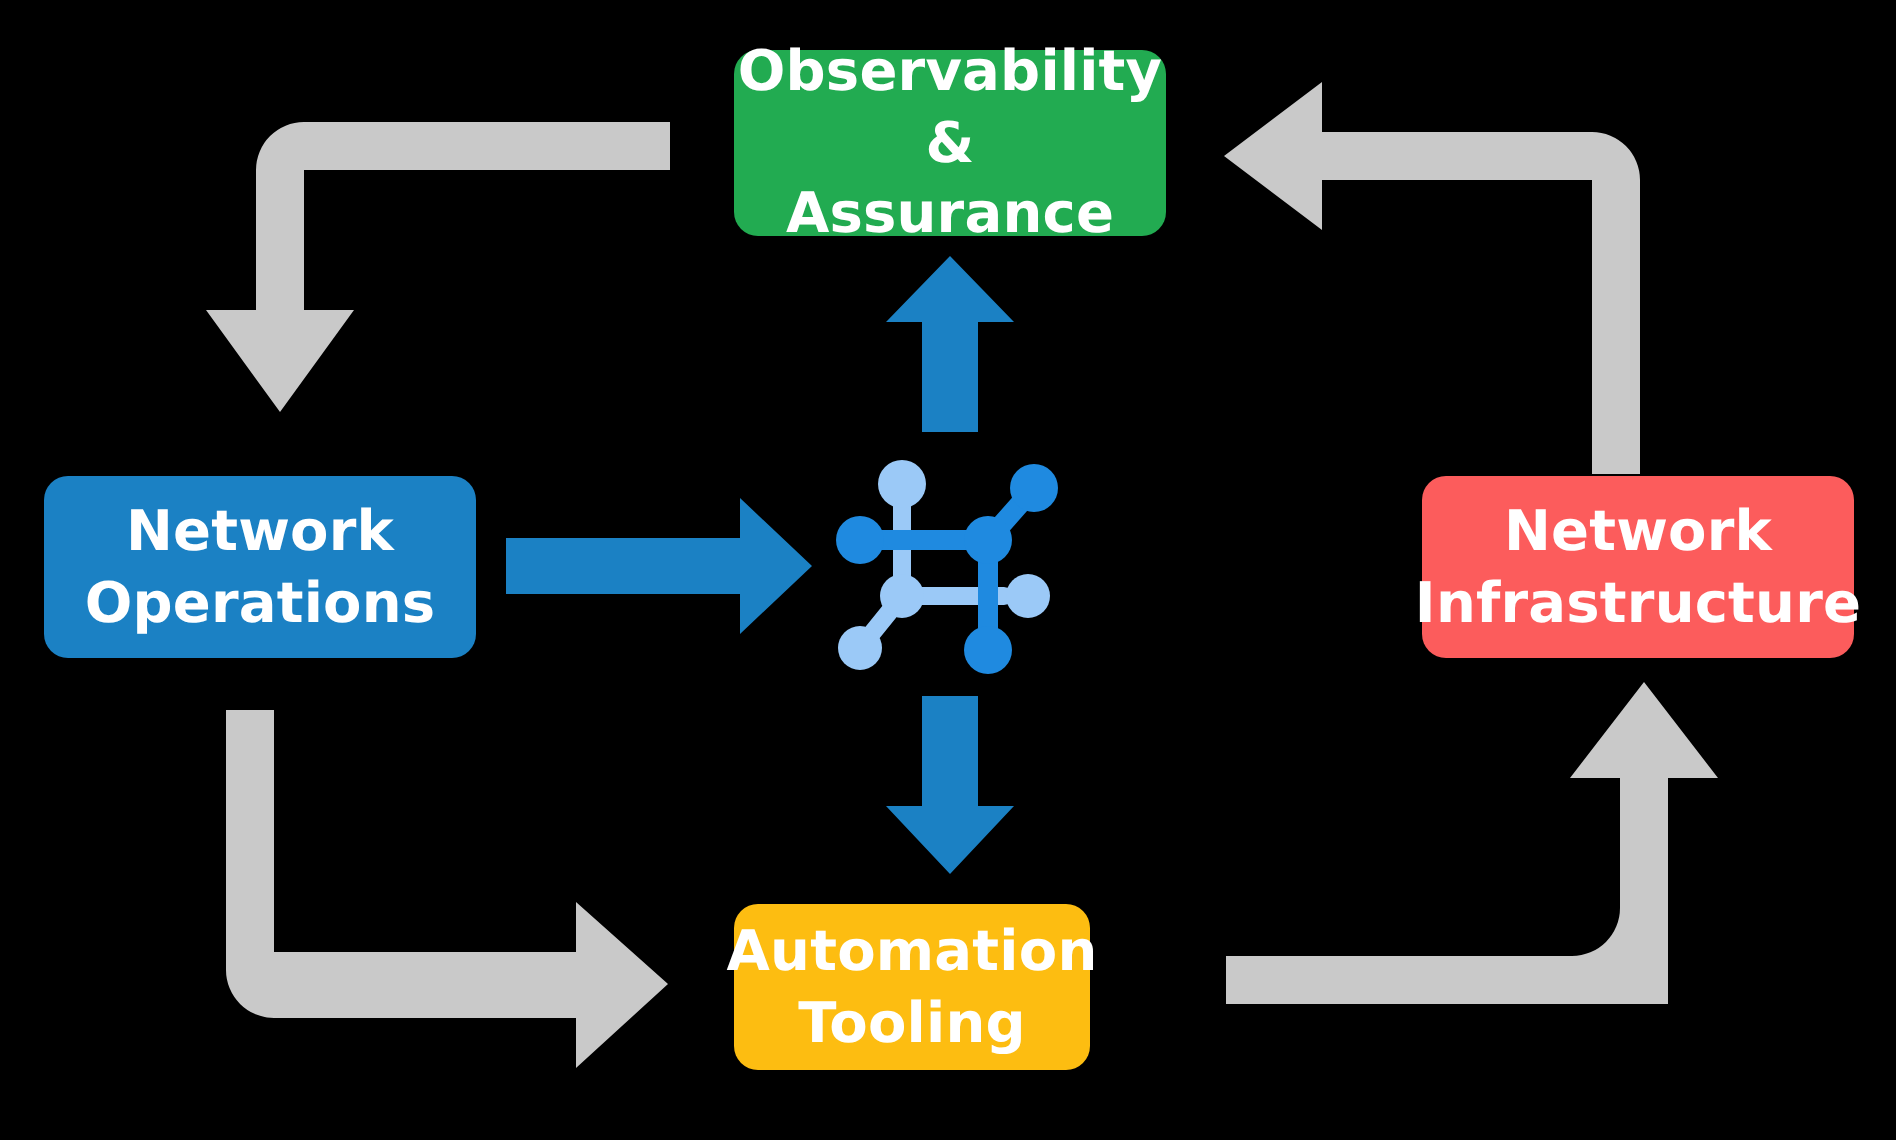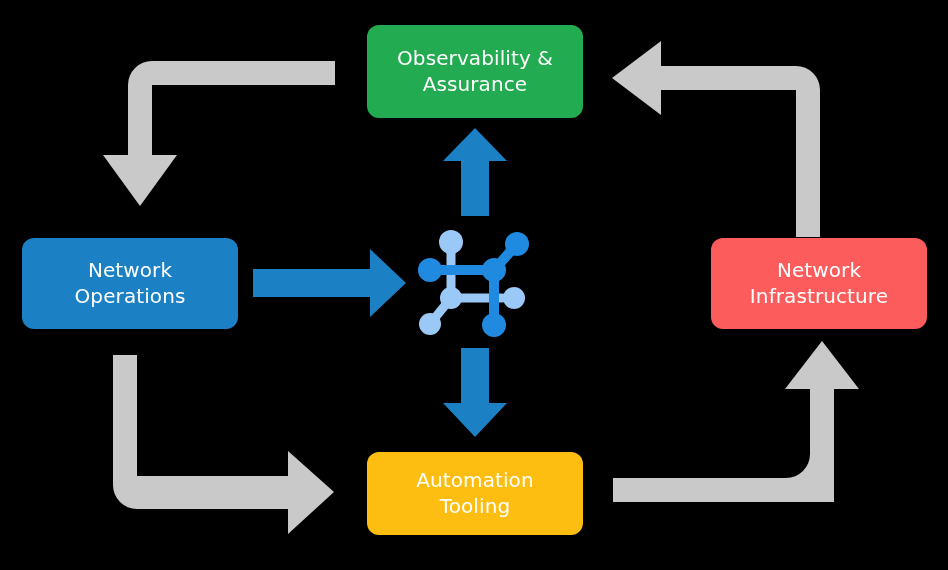--- a/index.html
+++ b/index.html
@@ -28,23 +28,23 @@
   }
   .node-box {
     position: absolute;
     box-sizing: border-box;
     border-radius: 12px;
     display: flex;
     align-items: center;
     justify-content: center;
     text-align: center;
     color: #ffffff;
-    font-size: 20px;
+    font-size: 28px;
     line-height: 1.28;
-    font-weight: 400;
+    font-weight: 700;
     letter-spacing: 0.1px;
     font-family: "DejaVu Sans", "Liberation Sans", sans-serif;
     z-index: 3;
   }
   .node-label {
     display: block;
     white-space: pre-line;
     padding: 0 10px;
   }
   #box-observability {
@@ -53,21 +53,21 @@
   }
   #box-network-operations {
     left: 22px;   top: 238px;  width: 216px; height: 91px;
     background: #1b81c4;
   }
   #box-network-infrastructure {
     left: 711px;  top: 238px;  width: 216px; height: 91px;
     background: #fc5c5c;
   }
   #box-automation {
-    left: 367px;  top: 452px;  width: 216px; height: 83px;
+    left: 367px;  top: 452px;  width: 178px; height: 83px;
     background: #fdbd11;
   }
   #center-icon {
     position: absolute;
     left: 418px;
     top: 220px;
     width: 114px;
     height: 118px;
     z-index: 3;
   }

